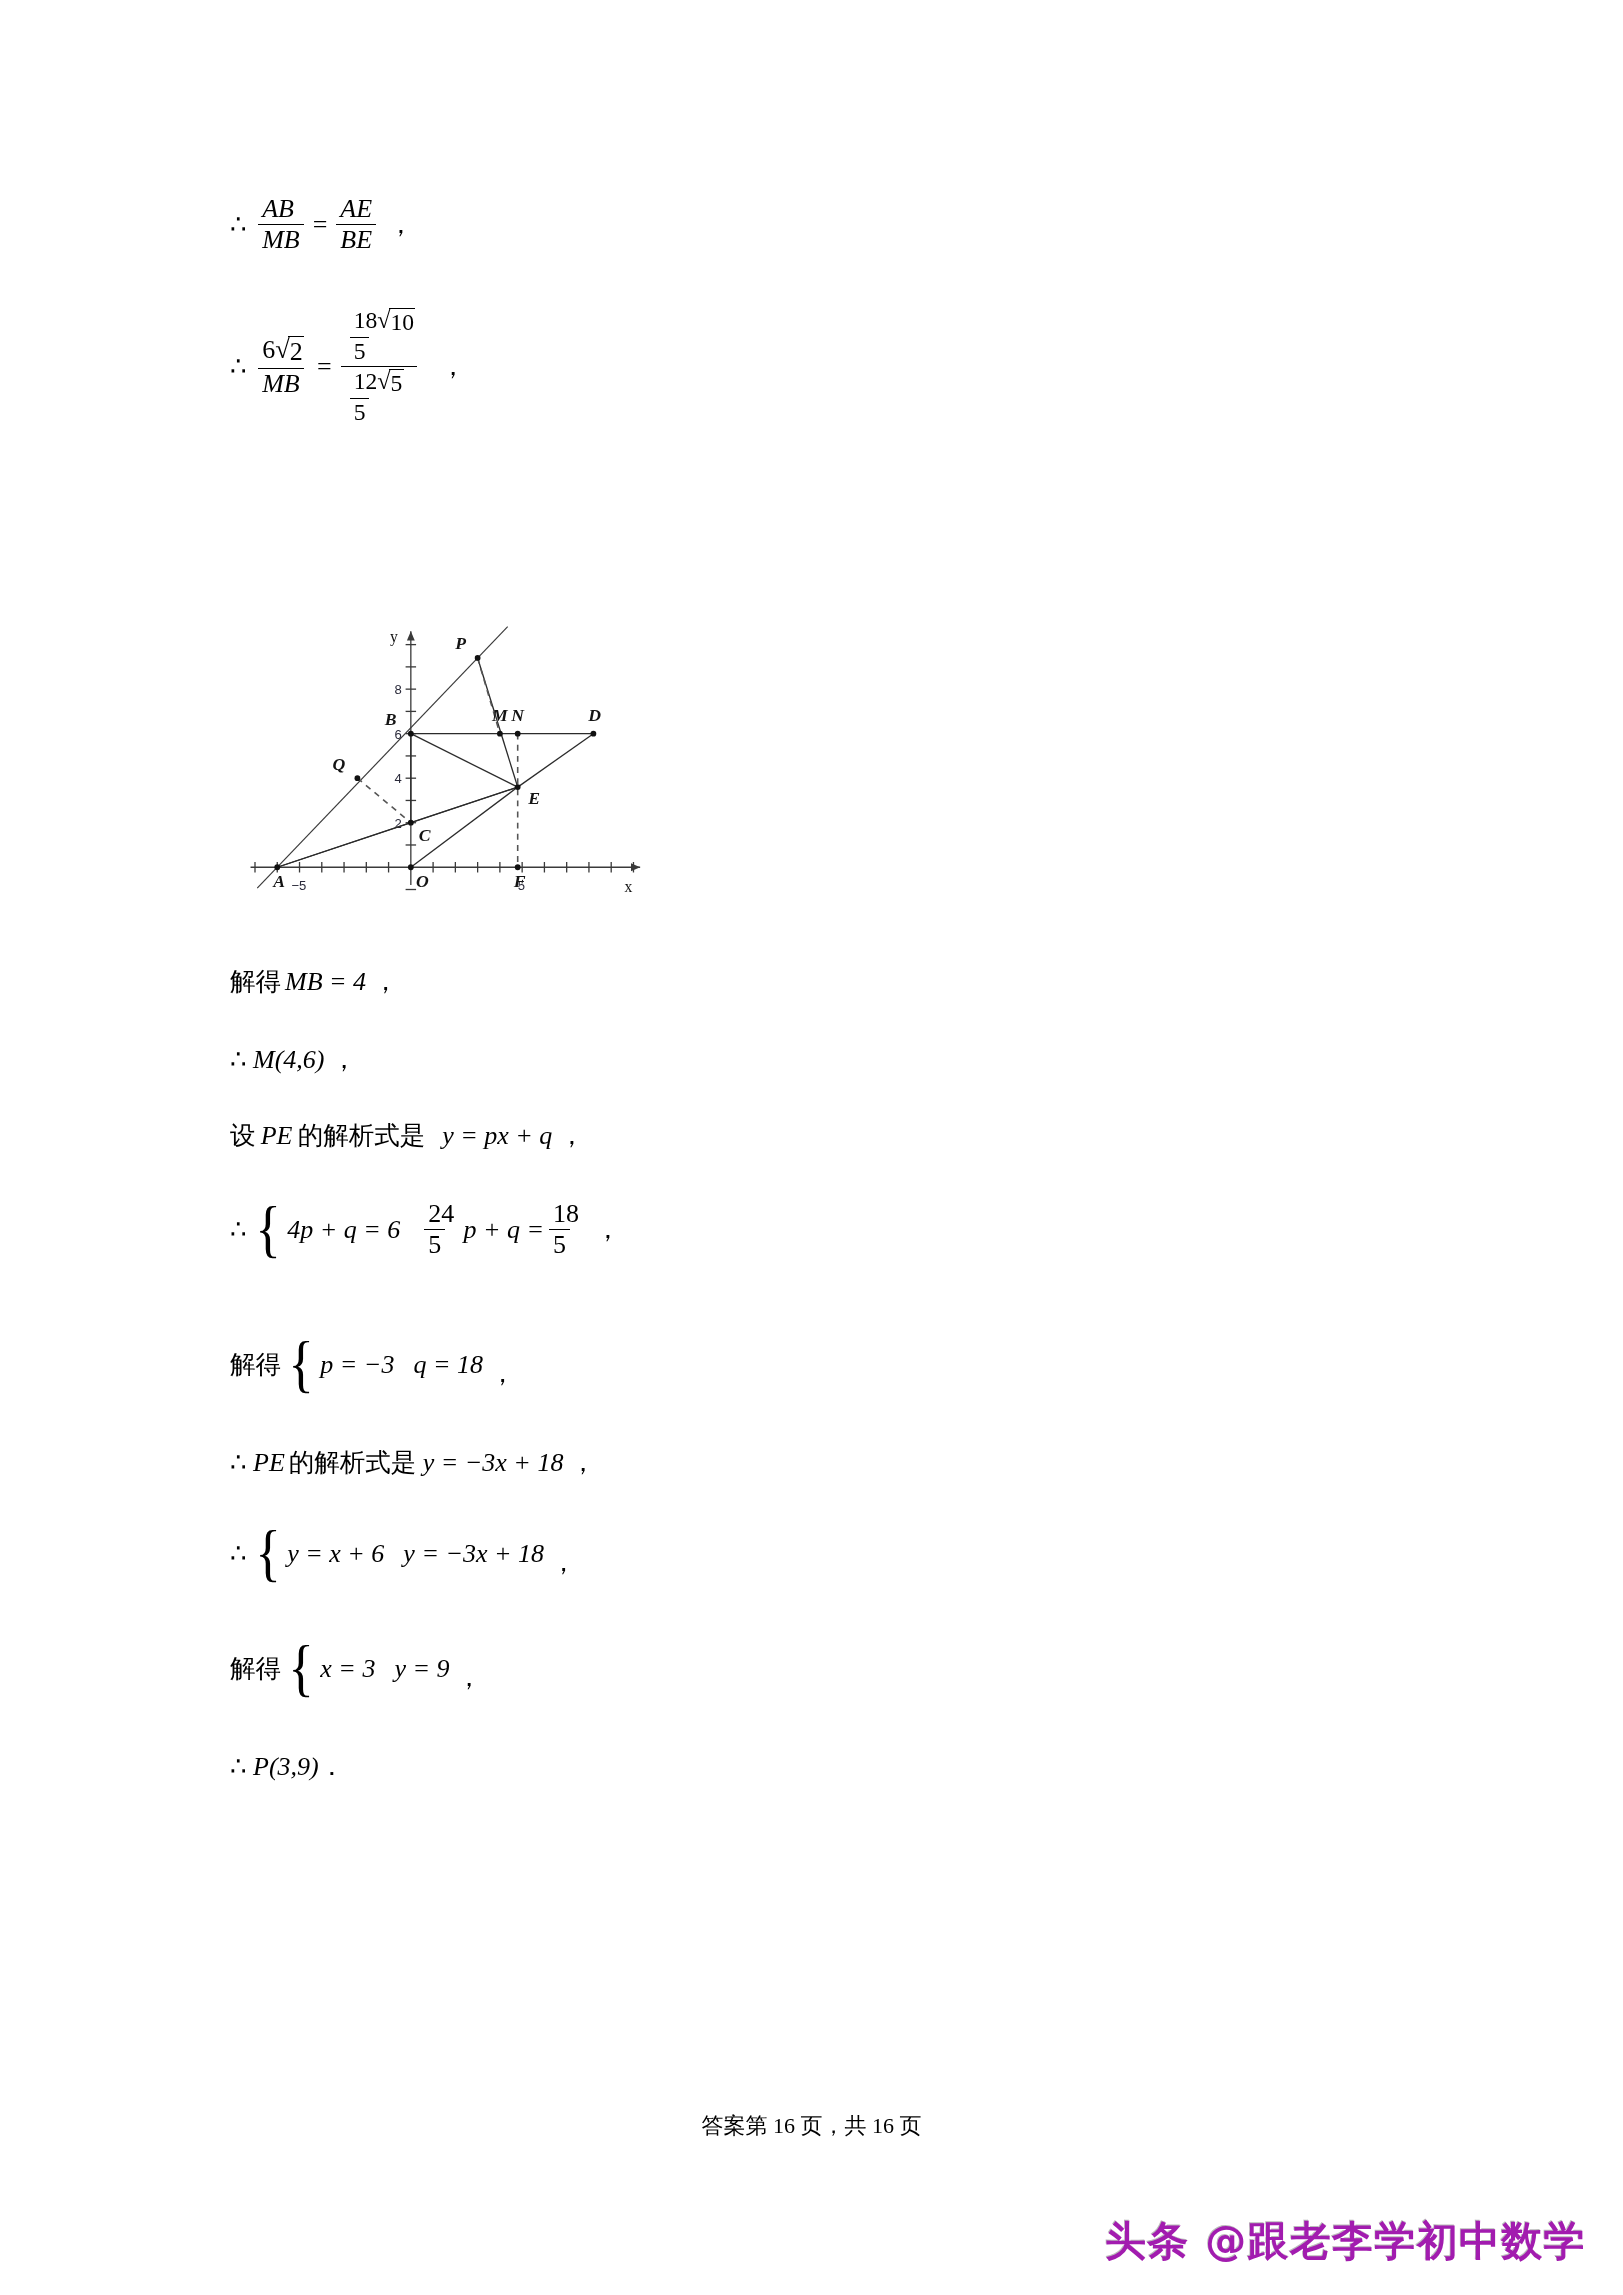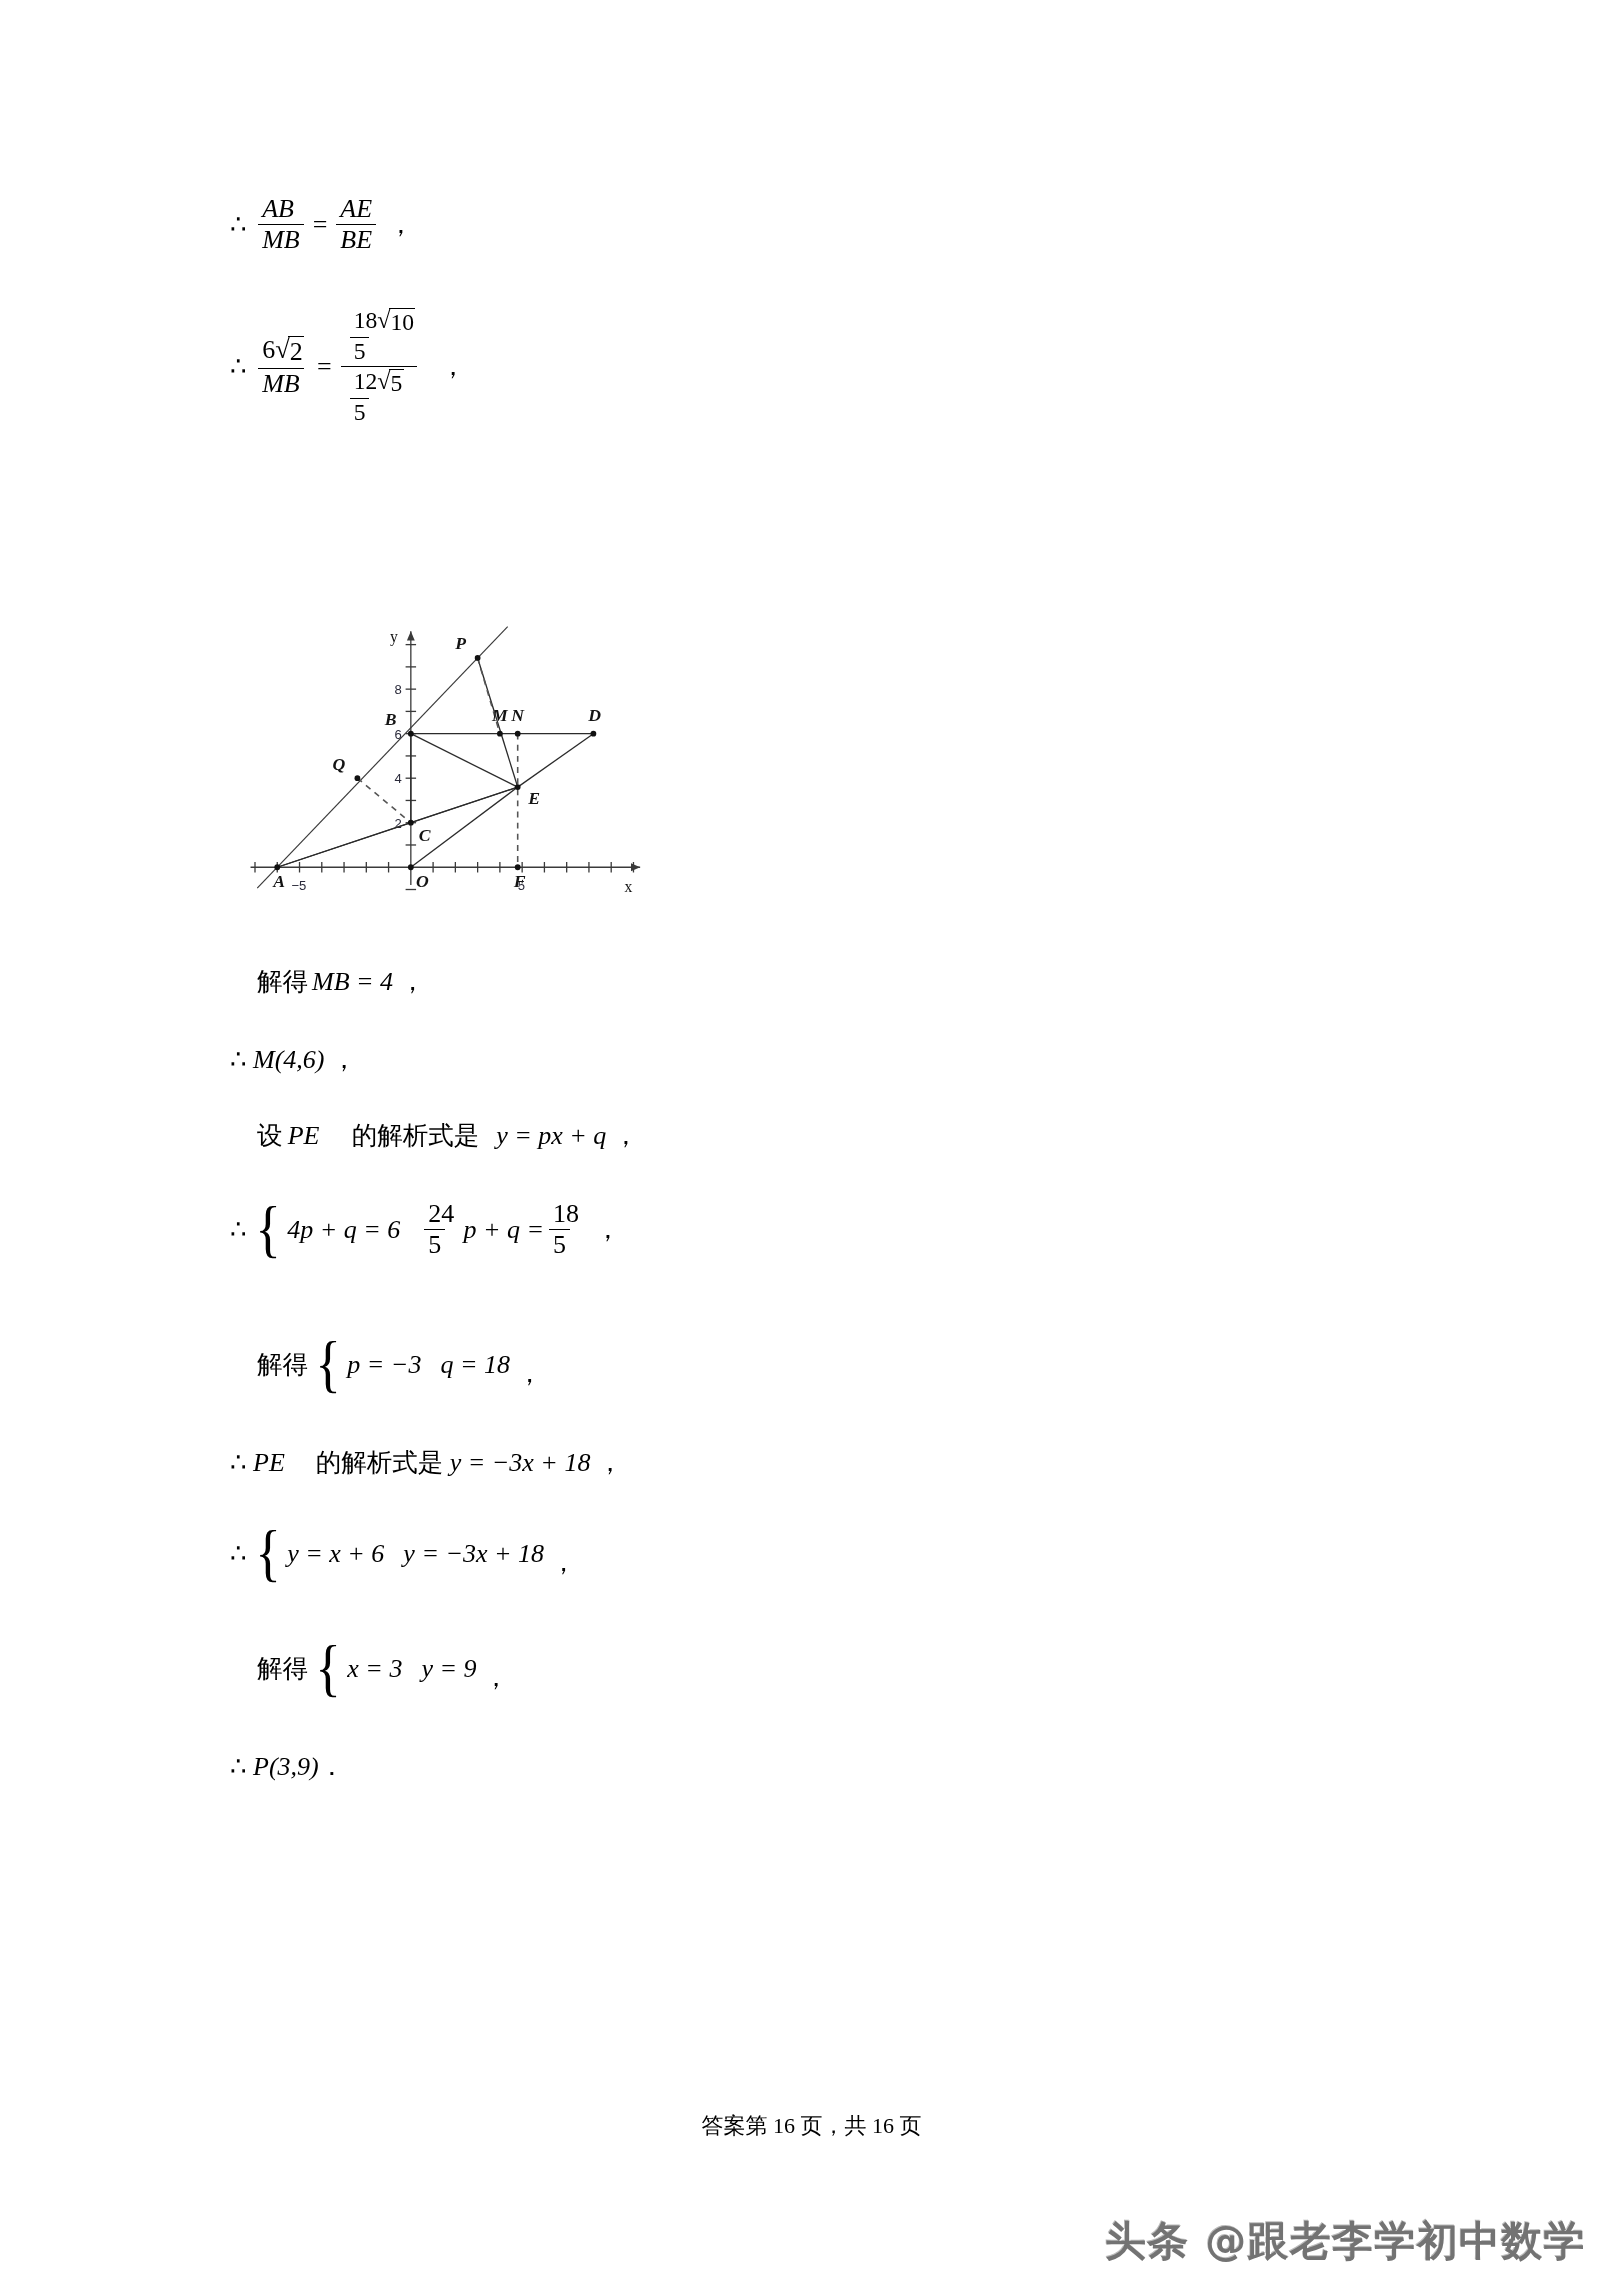--- a/index.html
+++ b/index.html
@@ -51,21 +51,20 @@
     margin-right:3.9px;
     transform:scaleX(0.85);
   }
   .sysrows{display:inline-flex;flex-direction:row;justify-content:center;gap:19px;}
   .sysrow{white-space:nowrap;display:flex;align-items:center;}
 
   
   .cn{
     font-family:"Liberation Serif",serif;
     font-size:25.5px;
-    margin-left:27px;
   }
   .para{
     position:absolute;
     font-family:"Liberation Serif",serif;
     font-size:25.5px;
     line-height:64px;
     letter-spacing:0.3px;
   }
 
   
@@ -75,21 +74,21 @@
     text-align:center;
     font-size:22px;
     font-family:"Liberation Serif",serif;
   }
   .watermark{
     position:absolute;
     font-family:"DejaVu Sans",sans-serif;
     font-weight:700;
     font-size:41px;
     letter-spacing:1.3px;
-    color:#737373;
+    color:#a21caf;
     white-space:nowrap;
     text-shadow:1.3px 1.3px 0 #ffffff, -0.7px -0.7px 0 #bbbbbb;
   }
 
   
   .figure{position:absolute;}
   .figure svg{display:block;}
   .lbl{font-family:"Liberation Serif",serif;font-style:italic;font-weight:700;font-size:27px;fill:#141414;}
   .tick-lbl{font-family:"Liberation Sans",sans-serif;font-size:20px;fill:#2a2a3a;}
   .ax-lbl{font-family:"Liberation Serif",serif;font-size:24px;fill:#111;}

